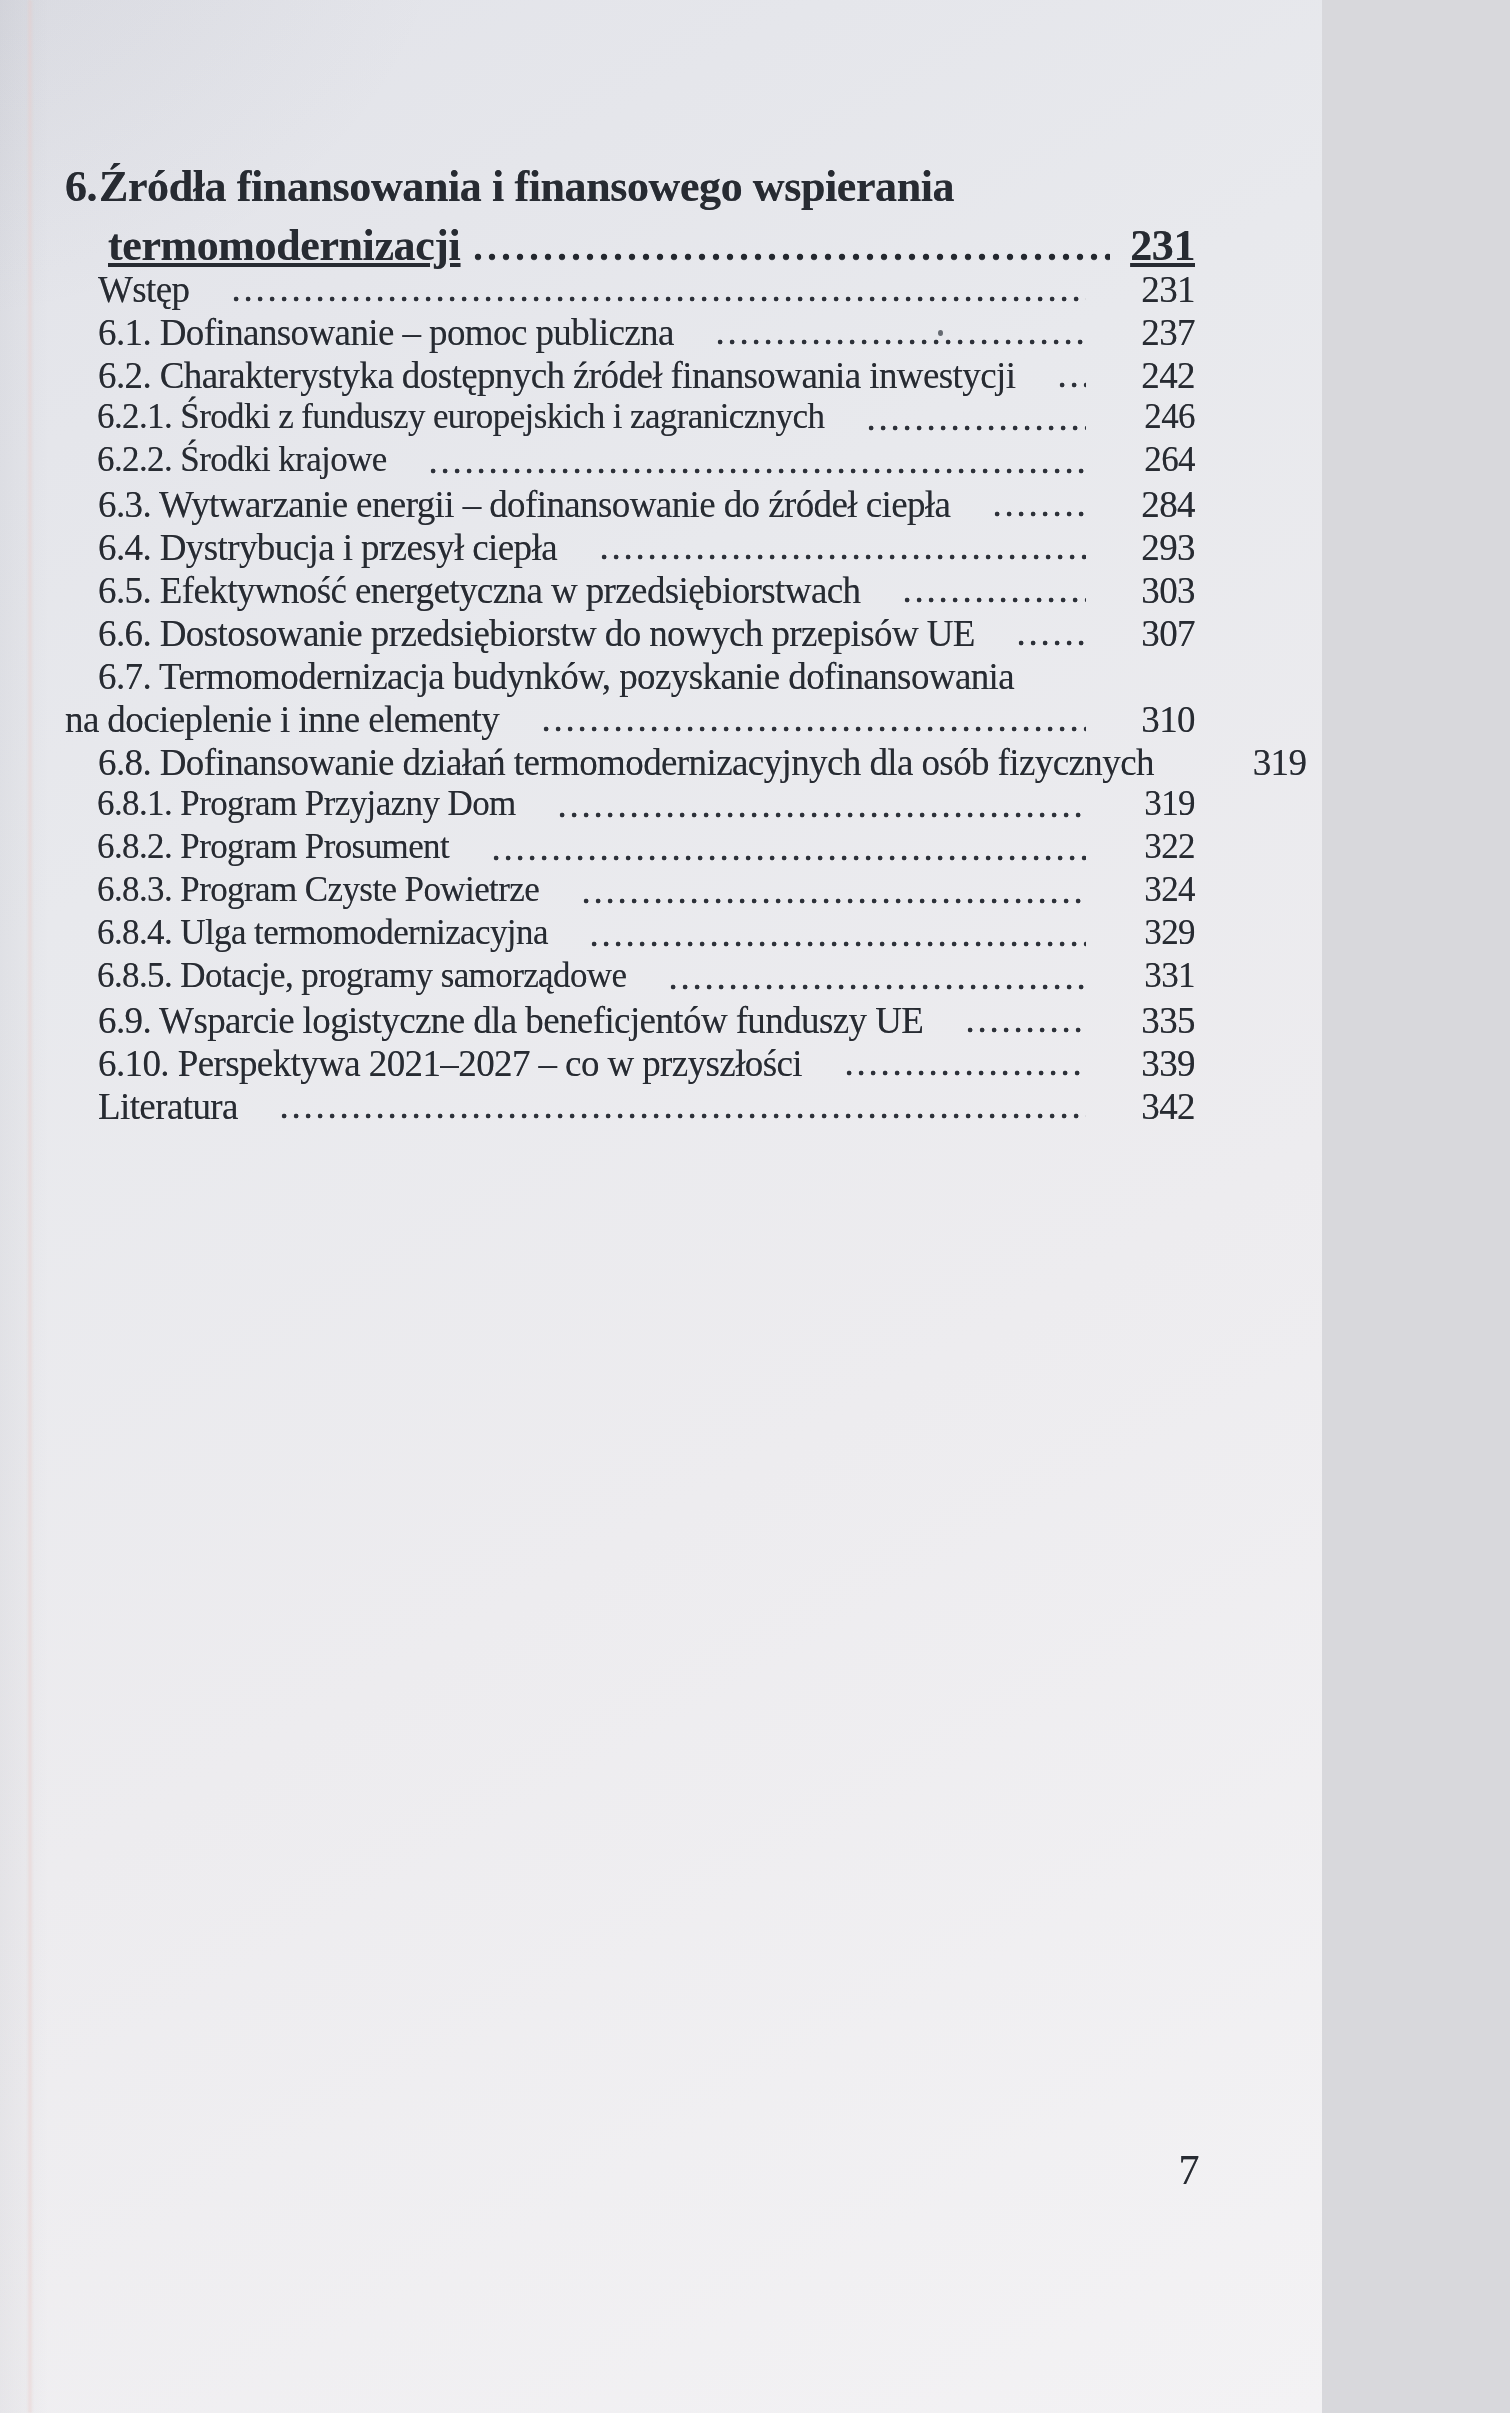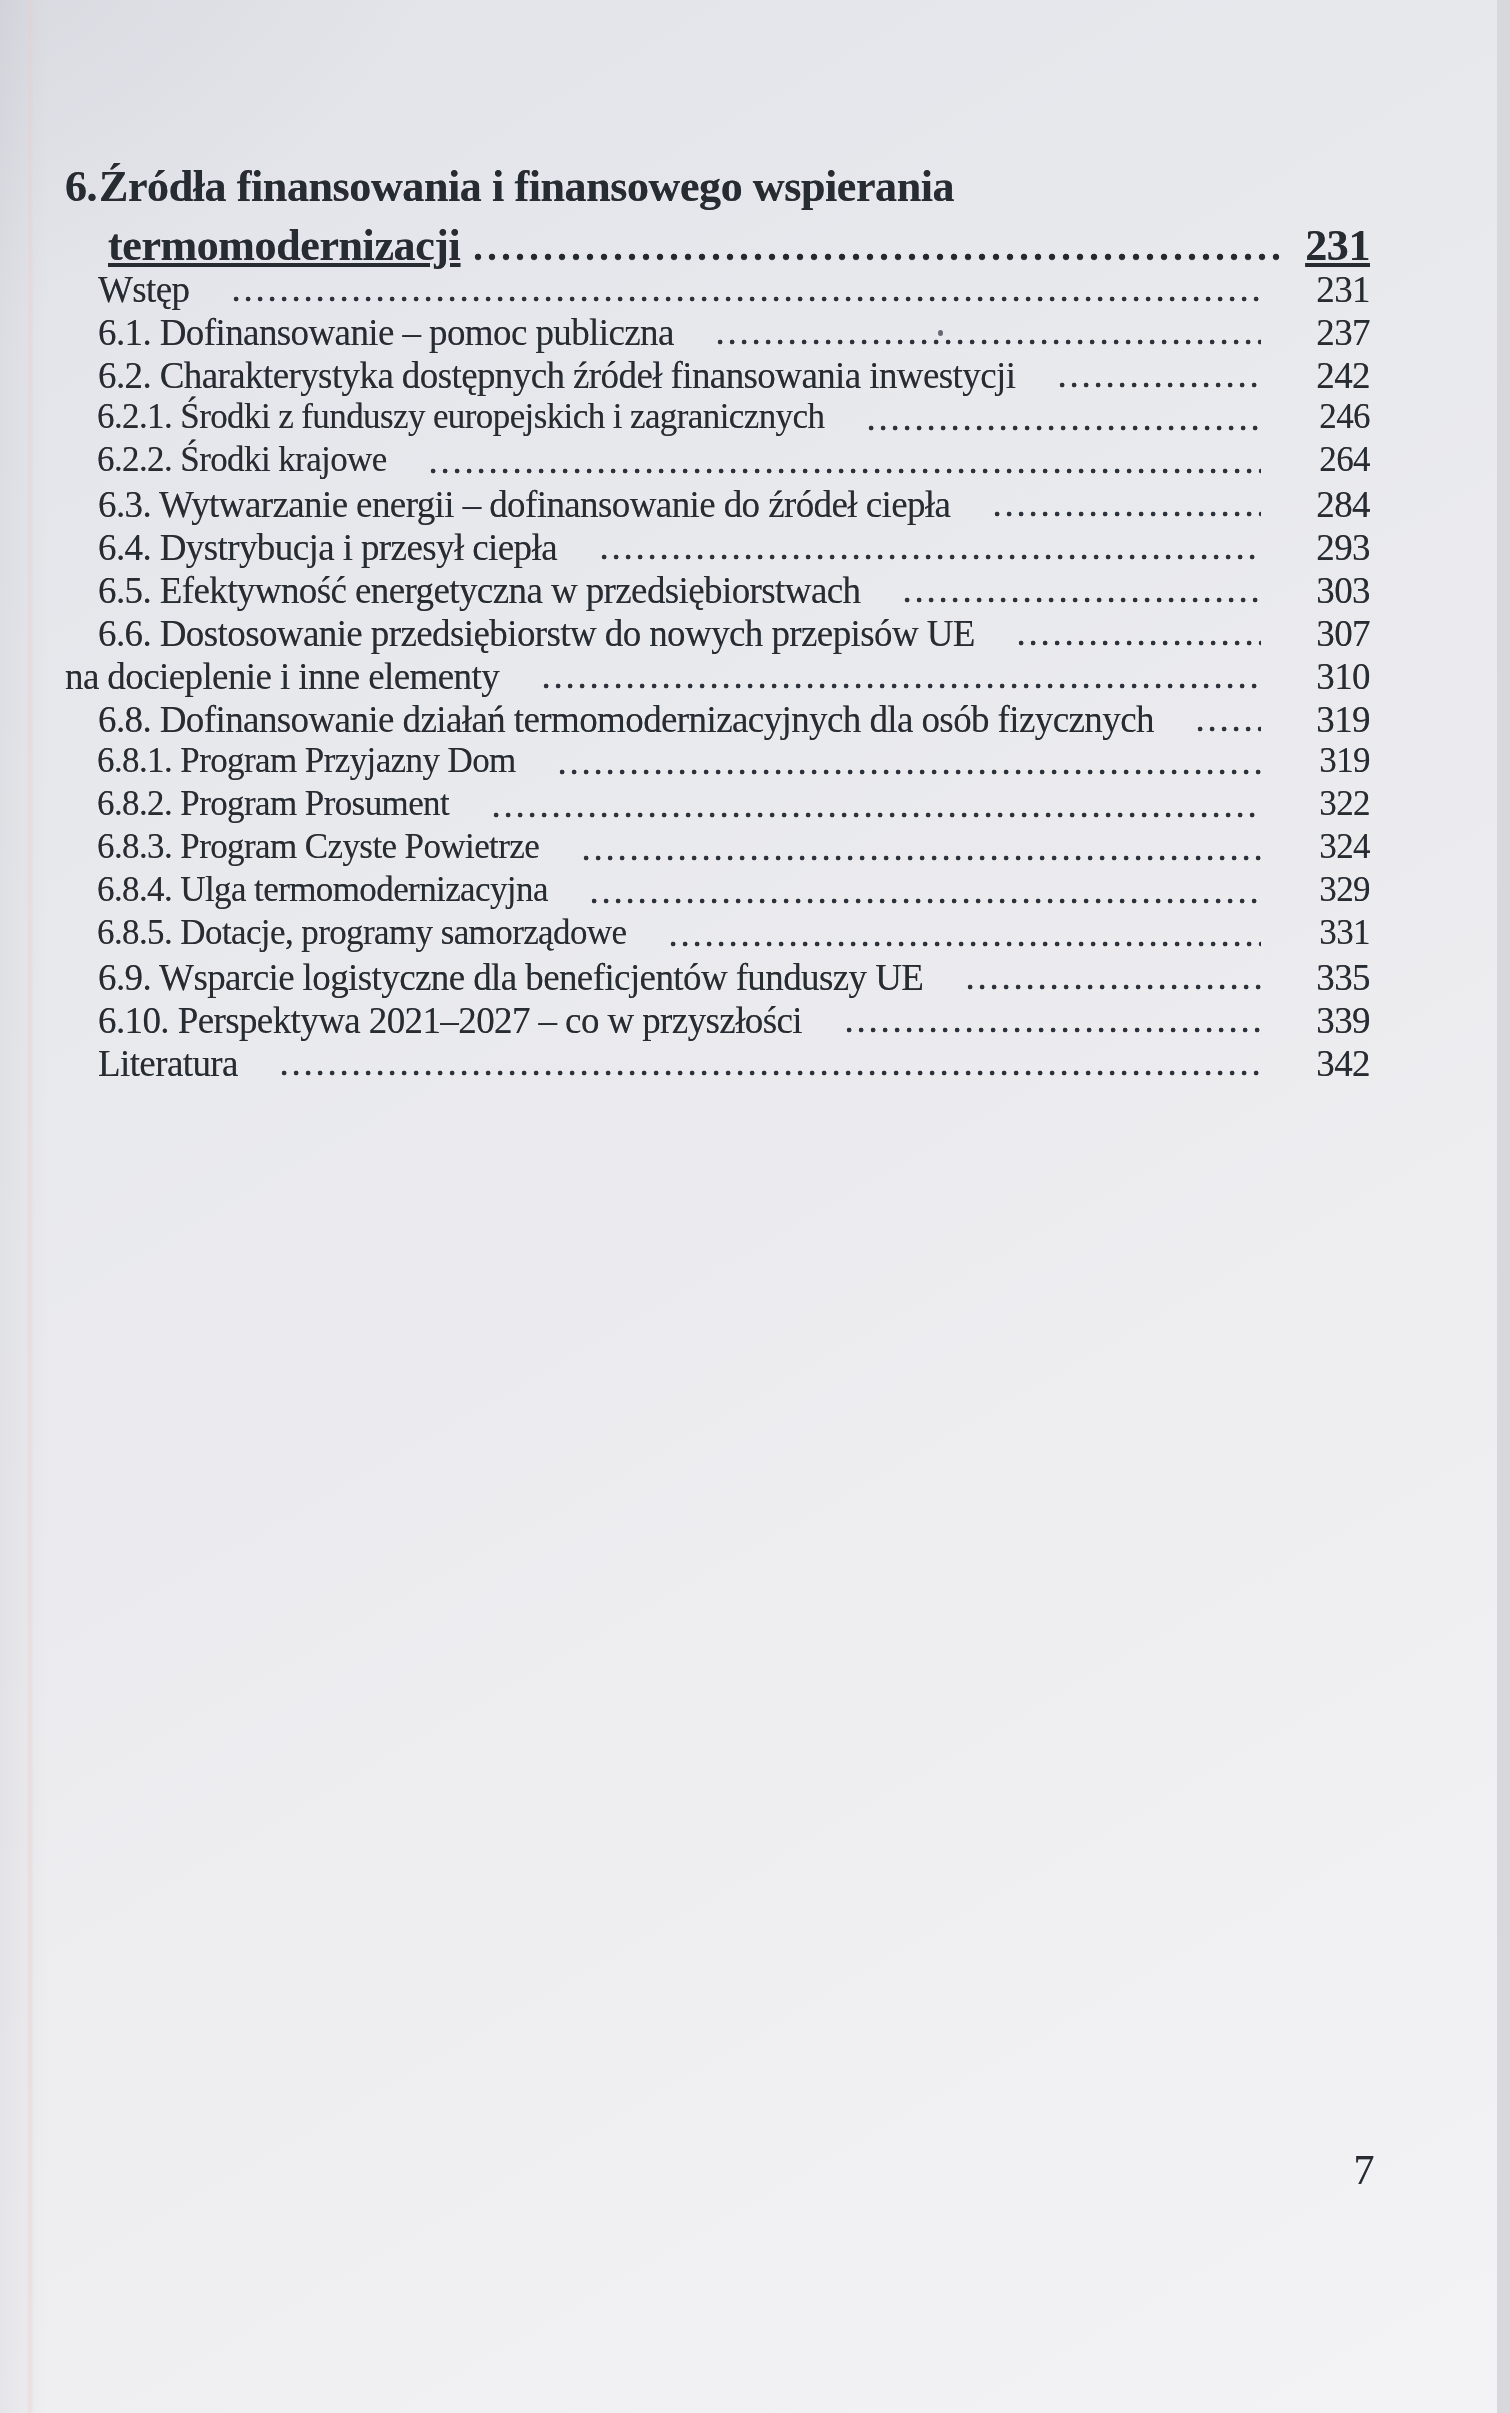--- a/index.html
+++ b/index.html
@@ -1,18 +1,18 @@
 <!DOCTYPE html>
 <html style="font-size:14px"><head>
 <meta charset="utf-8">
 <style>
   html,body{margin:0;padding:0;background:#d8d8dc;}
   .page{
     position:relative;
-    width:1497px;height:2413px;
+    width:1322px;height:2413px;
     background:linear-gradient(150deg,#e2e3e9 0%,#e8e9ed 30%,#edecef 60%,#f3f2f4 100%);
     font-family:"Liberation Serif","DejaVu Serif",serif;
     color:#272b32;
     overflow:hidden;
   }
   
   .page::before{
     content:'';position:absolute;inset:0;pointer-events:none;
     background:
       radial-gradient(799px 622px at -107px -107px, rgba(110,112,125,.10), rgba(110,112,125,0) 70%),
@@ -108,20 +108,23 @@
         <div class="row lvl0">
           <span class="lbl">6.5. Efektywność energetyczna w przedsiębiorstwach</span>
           <span class="leader"></span>
           <span class="pg">303</span>
         </div>
         <div class="row lvl0">
           <span class="lbl">6.6. Dostosowanie przedsiębiorstw do nowych przepisów UE</span>
           <span class="leader"></span>
           <span class="pg">307</span>
         </div>
+        <div class="row lvl0">
+          <span class="lbl">6.7. Termomodernizacja budynków, pozyskanie dofinansowania</span>
+        </div>
         <div class="row lvl1 cont">
           <span class="lbl">na docieplenie i inne elementy</span>
           <span class="leader"></span>
           <span class="pg">310</span>
         </div>
         <div class="row lvl0">
           <span class="lbl">6.8. Dofinansowanie działań termomodernizacyjnych dla osób fizycznych</span>
           <span class="leader"></span>
           <span class="pg">319</span>
         </div>

